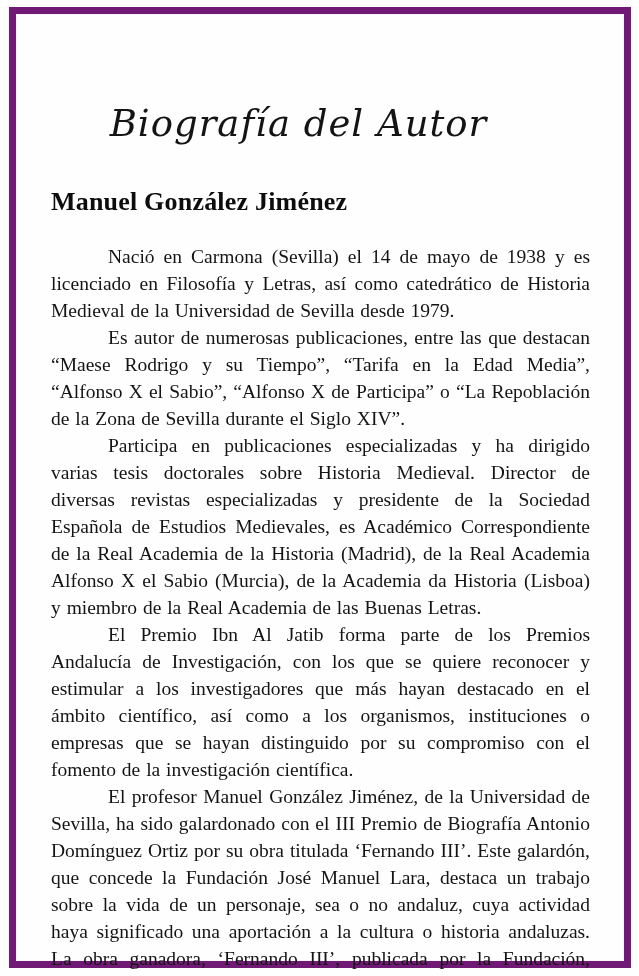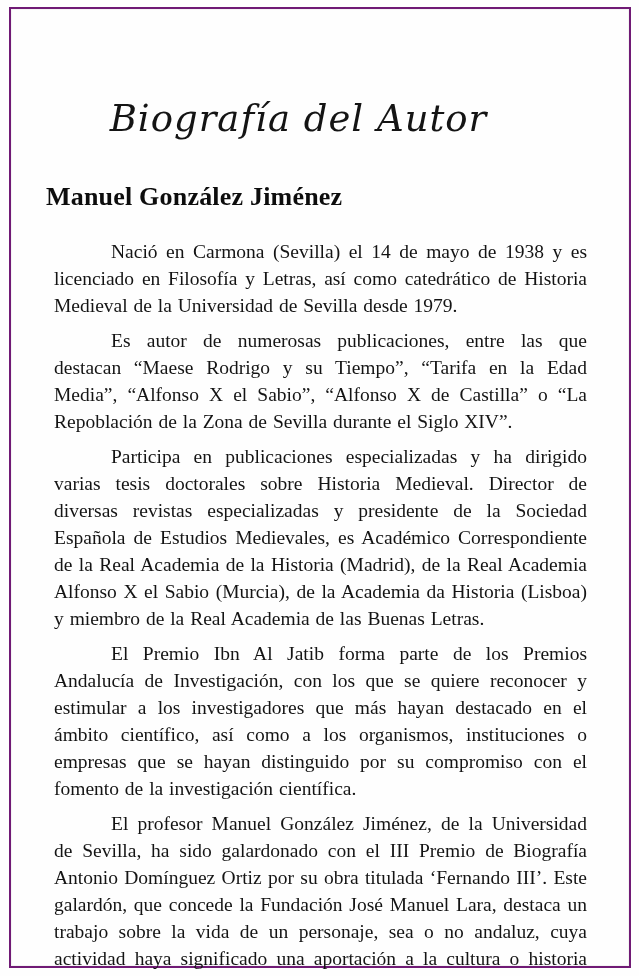--- a/index.html
+++ b/index.html
@@ -15,21 +15,21 @@
     overflow: hidden;
     font-family: "Liberation Serif", serif;
     color: #111111;
   }
   .page-frame {
     position: absolute;
     top: 7px;
     left: 9px;
     right: 8px;
     bottom: 8px;
-    border: 2px solid #701a75;
+    border: 7px solid #701a75;
     box-shadow: inset 0 0 0 1px #f4f4f4;
     box-sizing: border-box;
   }
   .page-inner {
     position: absolute;
     top: 0;
     left: 0;
     right: 0;
     bottom: 0;
     padding: 88px 34px 0 35px;
@@ -47,21 +47,21 @@
     transform: translateX(-22px);
   }
   .author-heading {
     margin: 0 0 26px 0;
     font-size: 26px;
     font-weight: 700;
     letter-spacing: 0.2px;
     color: #0d0d0d;
   }
   .body-text p {
-    margin: 8px;
+    margin: 0;
     font-size: 19.5px;
     line-height: 27px;
     text-align: justify;
     text-indent: 57px;
     word-spacing: 1px;
     color: #141414;
   }
 </style>
 </head>
 <body>
@@ -69,21 +69,21 @@
 <div class="scan-page">
   <div class="page-frame">
     <div class="page-inner">
 
       <h1 class="page-title">Biografía del Autor</h1>
 
       <h2 class="author-heading">Manuel González Jiménez</h2>
 
       <div class="body-text">
         <p>Nació en Carmona (Sevilla) el 14 de mayo de 1938 y es licenciado en Filosofía y Letras, así como catedrático de Historia Medieval de la Universidad de Sevilla desde 1979.</p>
-        <p>Es autor de numerosas publicaciones, entre las que destacan “Maese Rodrigo y su Tiempo”, “Tarifa en la Edad Media”, “Alfonso X el Sabio”, “Alfonso X de Castilla” o “La Repoblación de la Zona de Sevilla durante el Siglo XIV”.</p>
+        <p>Es autor de numerosas publicaciones, entre las que destacan “Maese Rodrigo y su Tiempo”, “Tarifa en la Edad Media”, “Alfonso X el Sabio”, “Alfonso X de Participa” o “La Repoblación de la Zona de Sevilla durante el Siglo XIV”.</p>
         <p>Participa en publicaciones especializadas y ha dirigido varias tesis doctorales sobre Historia Medieval. Director de diversas revistas especializadas y presidente de la Sociedad Española de Estudios Medievales, es Académico Correspondiente de la Real Academia de la Historia (Madrid), de la Real Academia Alfonso X el Sabio (Murcia), de la Academia da Historia (Lisboa) y miembro de la Real Academia de las Buenas Letras.</p>
         <p>El Premio Ibn Al Jatib forma parte de los Premios Andalucía de Investigación, con los que se quiere reconocer y estimular a los investigadores que más hayan destacado en el ámbito científico, así como a los organismos, instituciones o empresas que se hayan distinguido por su compromiso con el fomento de la investigación científica.</p>
         <p>El profesor Manuel González Jiménez, de la Universidad de Sevilla, ha sido galardonado con el III Premio de Biografía Antonio Domínguez Ortiz por su obra titulada ‘Fernando III’. Este galardón, que concede la Fundación José Manuel Lara, destaca un trabajo sobre la vida de un personaje, sea o no andaluz, cuya actividad haya significado una aportación a la cultura o historia andaluzas. La obra ganadora, ‘Fernando III’, publicada por la Fundación, recoge “la biografía de uno los personajes más significativos de la Historia de España, Fernando III, hijo de Alfonso IX de León y de Berenguela de Castilla, quien accedió al trono en 1217, a la muerte de su tío Enrique I, y tras la renuncia al mismo de su madre, a quien legalmente le correspondía”.</p>
       </div>
 
     </div>
   </div>
 </div>
 
 </body></html>

